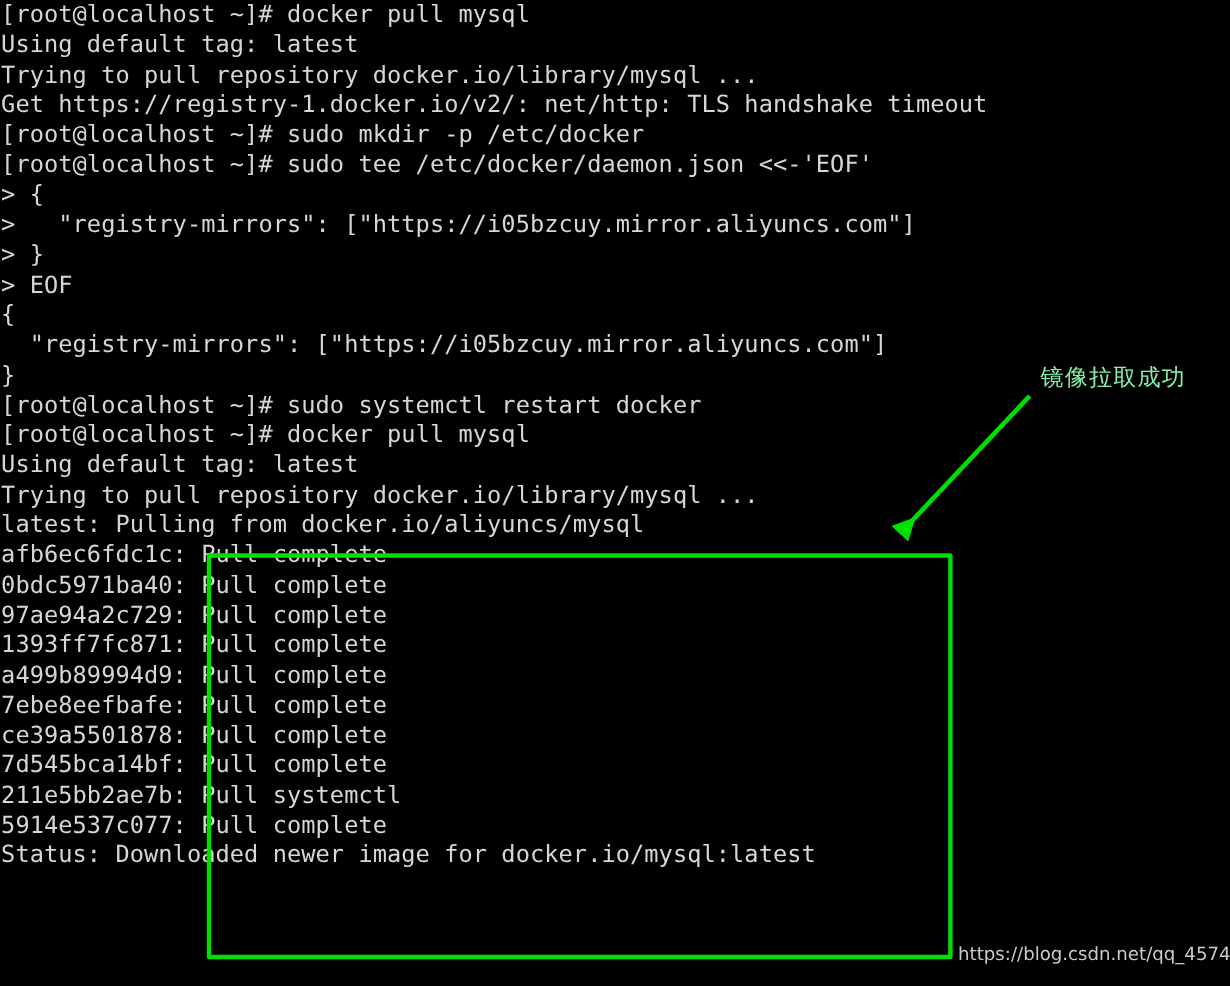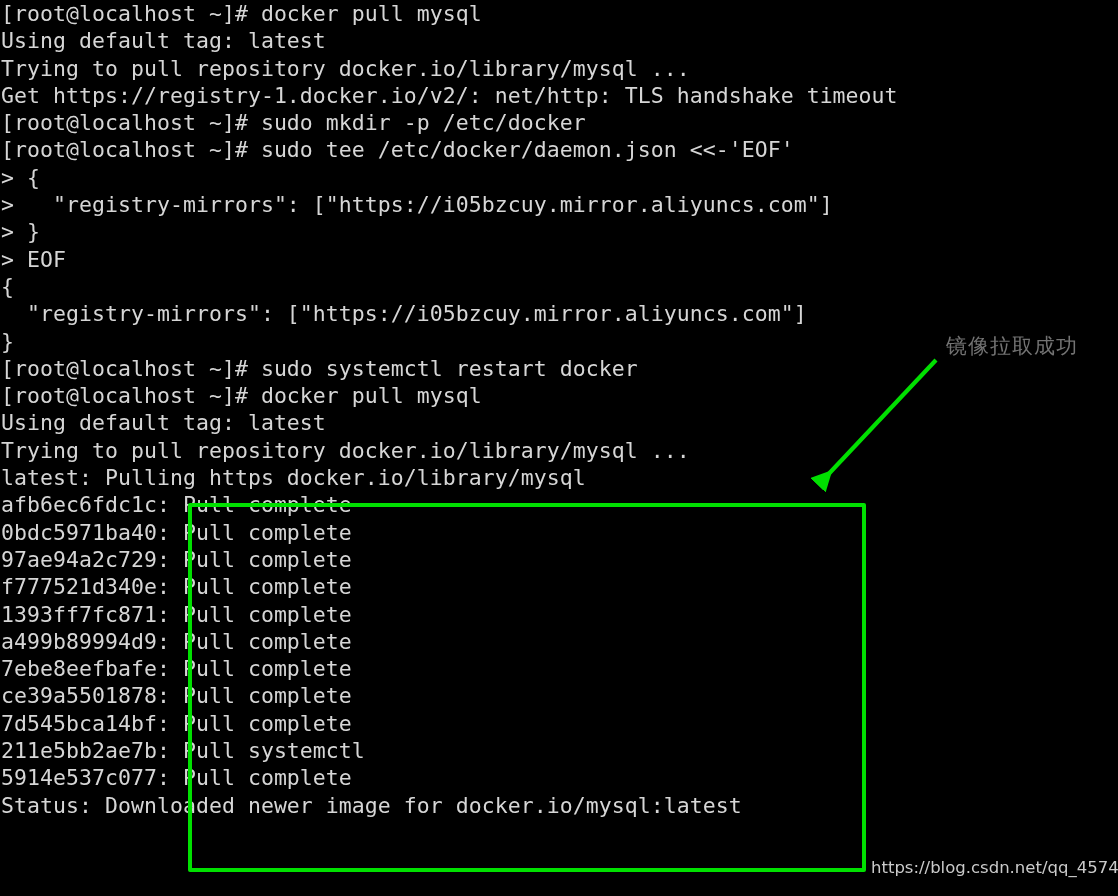--- a/index.html
+++ b/index.html
@@ -74,24 +74,24 @@
     left: 795px;
     top: 345px;
     width: 165px;
     height: 160px;
   }
 
   #annotation-text {
     position: absolute;
     left: 946px;
     top: 333px;
-    font-family: Liberation Serif, serif;
+    font-family: Liberation Mono, monospace;
     font-size: 21px;
     line-height: 26px;
-    color: #737373;
+    color: #86efac;
     white-space: nowrap;
     letter-spacing: 1px;
   }
 
   #watermark {
     position: absolute;
     left: 871px;
     top: 858px;
     font-family: "DejaVu Sans", "Liberation Sans", sans-serif;
     font-size: 16.5px;
@@ -117,25 +117,24 @@
     <span class="term-line">&gt;   "registry-mirrors": ["https://i05bzcuy.mirror.aliyuncs.com"]</span>
     <span class="term-line">&gt; }</span>
     <span class="term-line">&gt; EOF</span>
     <span class="term-line">{</span>
     <span class="term-line">  "registry-mirrors": ["https://i05bzcuy.mirror.aliyuncs.com"]</span>
     <span class="term-line">}</span>
     <span class="term-line">[root@localhost ~]# sudo systemctl restart docker</span>
     <span class="term-line">[root@localhost ~]# docker pull mysql</span>
     <span class="term-line">Using default tag: latest</span>
     <span class="term-line">Trying to pull repository docker.io/library/mysql ...</span>
-    <span class="term-line">latest: Pulling https docker.io/library/mysql</span>
+    <span class="term-line">latest: Pulling from docker.io/aliyuncs/mysql</span>
     <span class="term-line">afb6ec6fdc1c: Pull complete</span>
     <span class="term-line">0bdc5971ba40: Pull complete</span>
     <span class="term-line">97ae94a2c729: Pull complete</span>
-    <span class="term-line">f777521d340e: Pull complete</span>
     <span class="term-line">1393ff7fc871: Pull complete</span>
     <span class="term-line">a499b89994d9: Pull complete</span>
     <span class="term-line">7ebe8eefbafe: Pull complete</span>
     <span class="term-line">ce39a5501878: Pull complete</span>
     <span class="term-line">7d545bca14bf: Pull complete</span>
     <span class="term-line">211e5bb2ae7b: Pull systemctl</span>
     <span class="term-line">5914e537c077: Pull complete</span>
     <span class="term-line">Status: Downloaded newer image for docker.io/mysql:latest</span>
 
   </div>

